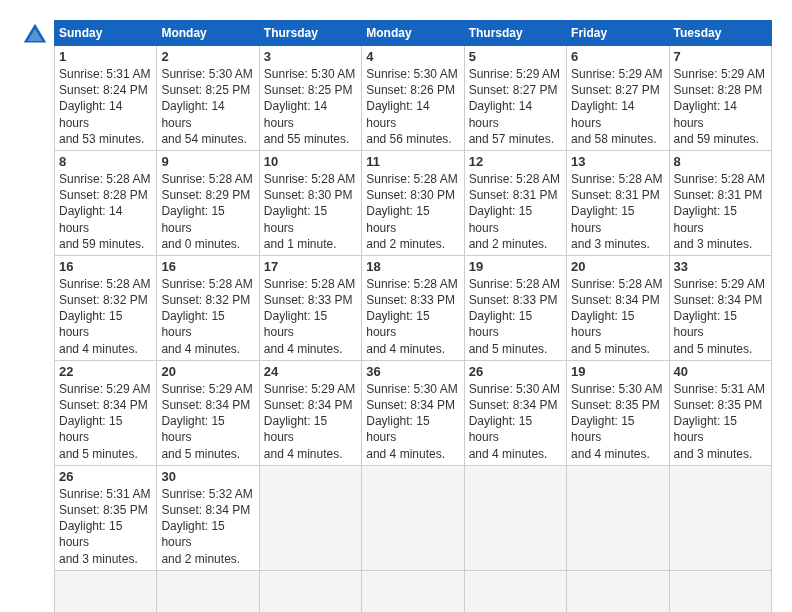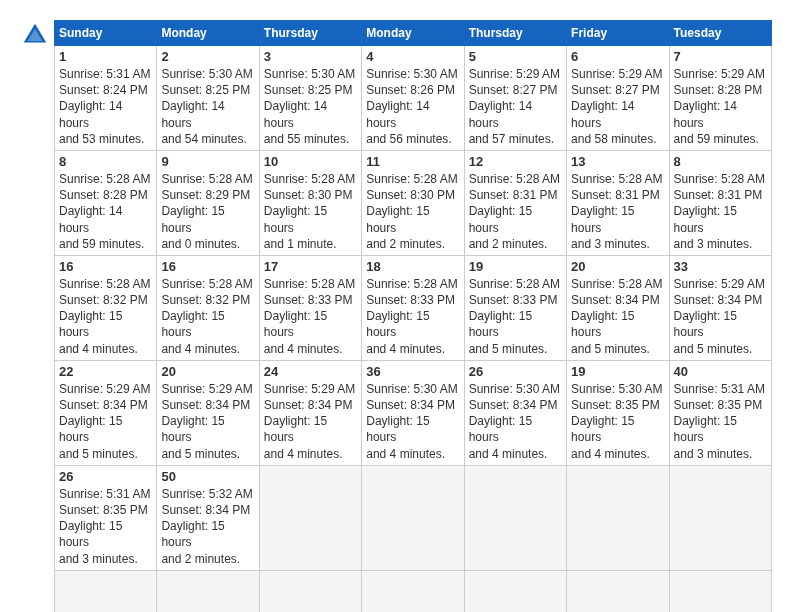--- a/index.html
+++ b/index.html
@@ -326,21 +326,21 @@
         </tr>
         <tr>
           <td>
             <span class="day-number">26</span>
             <div class="day-info" style="white-space: pre-line;">Sunrise: 5:31 AM
 Sunset: 8:35 PM
 Daylight: 15 hours
 and 3 minutes.</div>
           </td>
           <td>
-            <span class="day-number">50</span>
+            <span class="day-number">30</span>
             <div class="day-info" style="white-space: pre-line;">Sunrise: 5:32 AM
 Sunset: 8:34 PM
 Daylight: 15 hours
 and 2 minutes.</div>
           </td>
           <td class="empty"></td>
           <td class="empty"></td>
           <td class="empty"></td>
           <td class="empty"></td>
           <td class="empty"></td>

